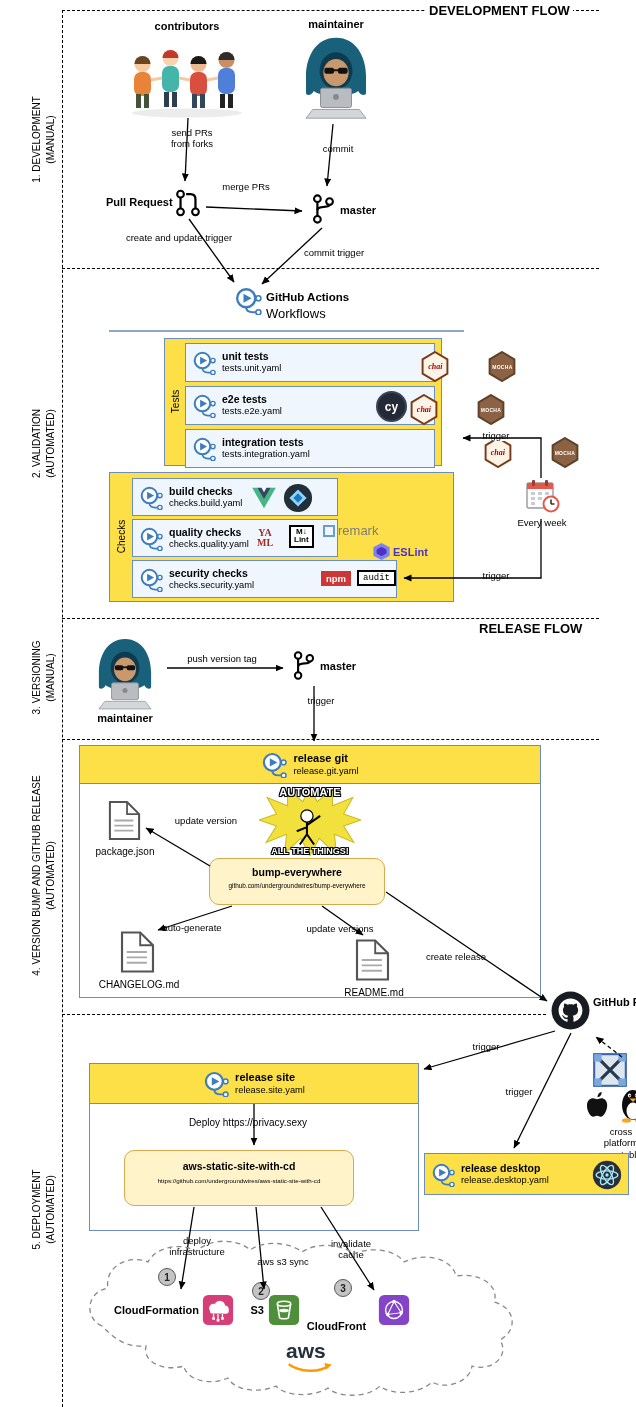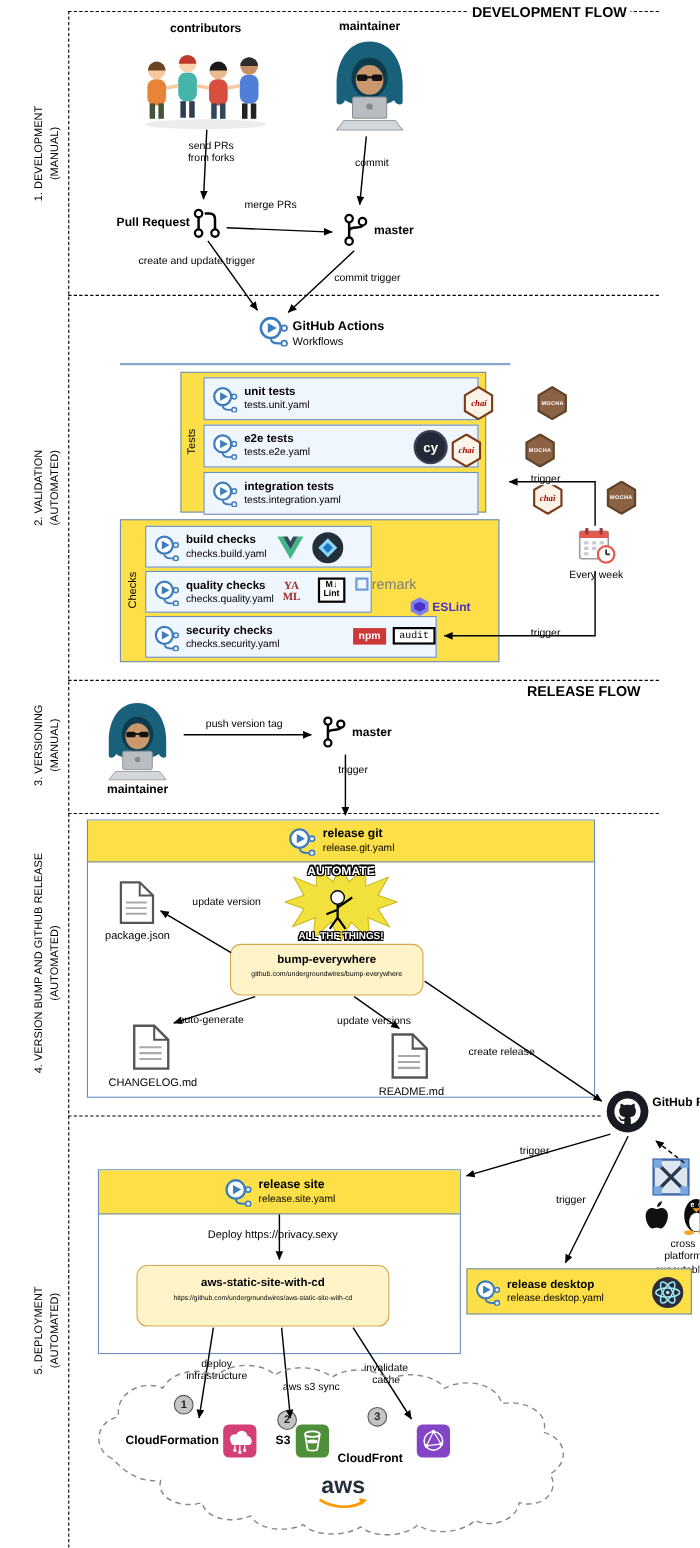--- a/index.html
+++ b/index.html
@@ -175,21 +175,21 @@
     </svg>
   <div class="abs ntitle" style="left:316px;top:204px">master</div>
 
   <div class="abs edge cx" style="left:155px;top:232px">create and update trigger</div>
   <div class="abs edge cx" style="left:310px;top:247px">commit trigger</div>
 
   <svg class="abs" viewBox="0 0 31 32" style="left:210px;top:286px;width:28px;height:29px">
       <use href="#sym-gha"></use>
     </svg>
   <div class="abs ntitle" style="left:242px;top:291px;font-size:11.5px">GitHub Actions</div>
-  <div class="abs plain" style="left:242px;top:306px;font-size:10px">Workflows</div>
+  <div class="abs plain" style="left:242px;top:306px;font-size:13px">Workflows</div>
   <div class="abs" style="left:85px;top:330px;width:355px;border-top:2px solid #8aa7c9"></div>
 
   <div class="abs bluebox" style="left:140px;top:338px;width:278px;height:128px">
     <div class="abs grouplabel" style="left:-14px;top:57px;width:48px">Tests</div>
 
     <div class="abs row wf" style="left:20px;top:4px;width:250px;height:39px">
       <svg viewBox="0 0 31 32" style="width:24px;height:25px;flex:0 0 auto">
           <use href="#sym-gha"></use>
         </svg>
       <div class="t">
@@ -516,21 +516,21 @@
   <div class="abs ntitle" style="left:275px;top:1320px;width:75px;text-align:center">CloudFront</div>
   <svg class="abs" viewBox="0 0 36 36" style="left:354px;top:1294px;width:32px;height:32px">
     <rect x="1" y="1" width="34" height="34" rx="6" fill="#8344c8"></rect>
     <circle cx="18" cy="18" r="9.5" fill="none" stroke="#fff" stroke-width="1.6"></circle>
     <path d="M18,8.5 L11,23 L26,21 Z" fill="none" stroke="#fff" stroke-width="1.2"></path>
     <circle cx="18" cy="8.5" r="2" fill="#fff"></circle>
       <circle cx="11" cy="23" r="2" fill="#fff"></circle>
       <circle cx="26" cy="21" r="2" fill="#fff"></circle>
   </svg>
 
-  <div class="abs" style="left:262px;top:1340px;width:52px;text-align:center">
+  <div class="abs" style="left:262px;top:1340px;width:52px;">
     <div style="font-weight:bold;font-size:21px;color:#252f3e;line-height:1">aws</div>
     <svg viewBox="0 0 50 14" style="width:48px;height:13px">
       <path d="M2,2.5 C15,11.5 35,11.5 45,4" fill="none" stroke="#ff9900" stroke-width="2.6"></path>
       <path d="M40.5,1 L48.5,2.8 L42.5,8 Z" fill="#ff9900"></path>
     </svg>
   </div>
 
   <svg class="abs" width="636" height="1407" style="left:0;top:0;pointer-events:none">
     <g fill="none" stroke="#000" stroke-width="1.3">
       <path d="M164,118 L161,181" marker-end="url(#arrow)"></path>

